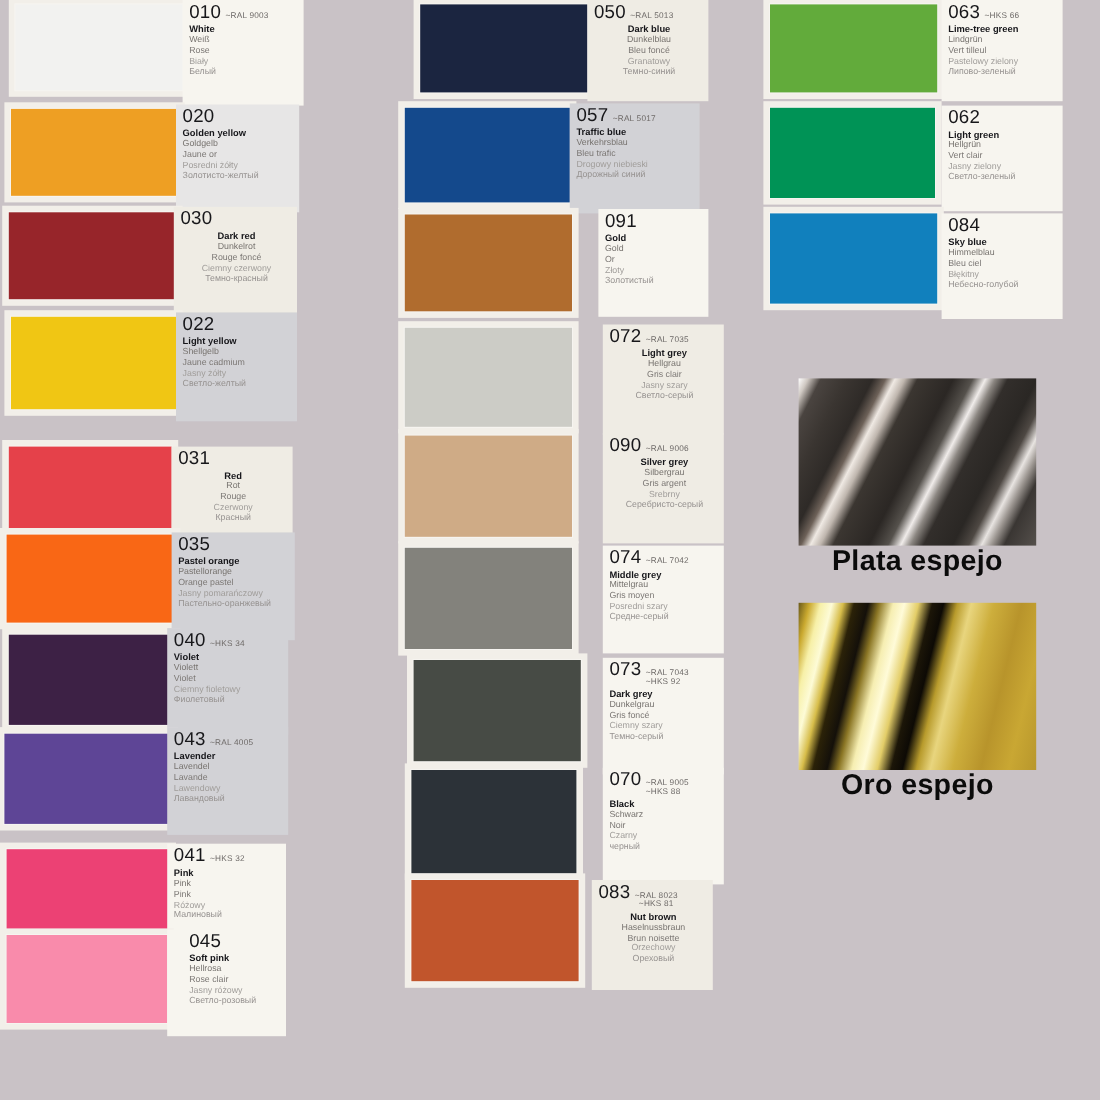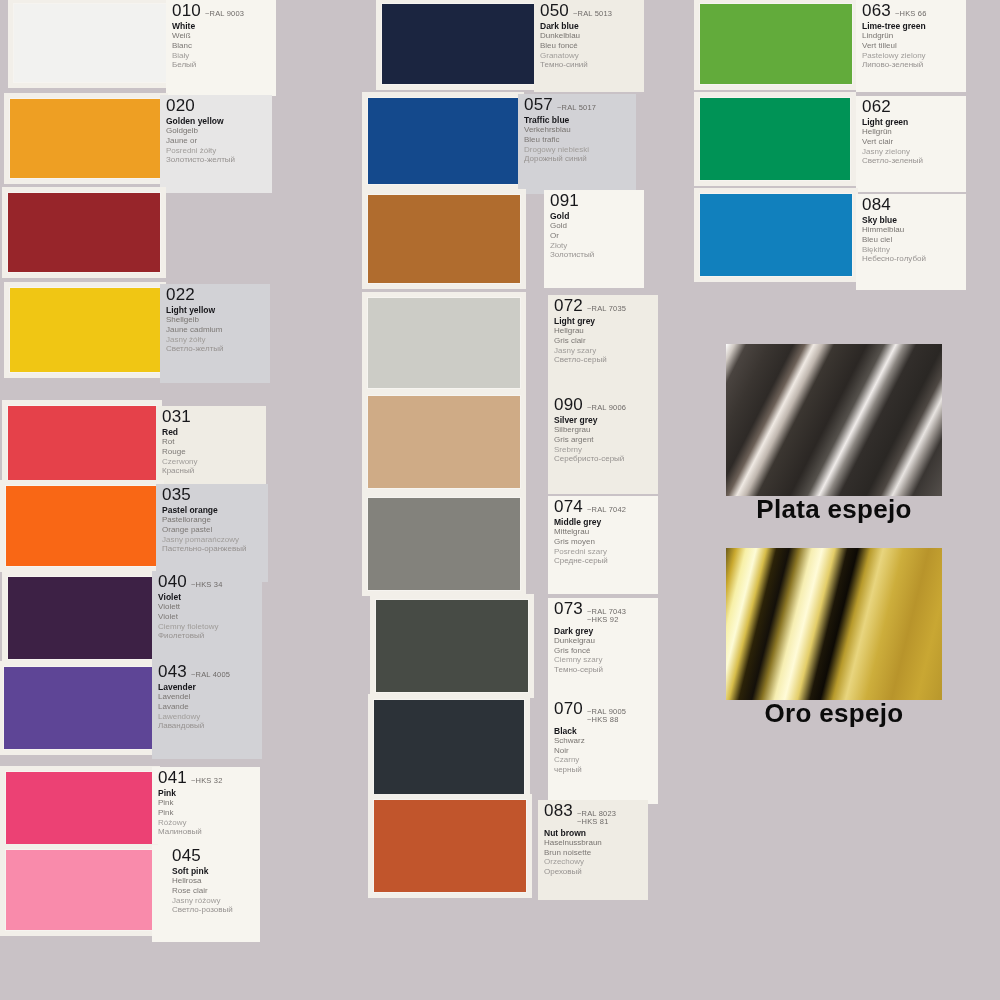--- a/index.html
+++ b/index.html
@@ -39,21 +39,21 @@
     background: #f2efe9;
   }
   .label {
     position: absolute;
     background: #f4f1ea;
     padding: 2px 4px 4px 6px;
     box-sizing: border-box;
     line-height: 1.02;
   }
   .label.grey  { background: #d2d2d6; }
-  .label.warm  { background: #efece4; }
+  .label.warm  { background: #efece4; text-align: center; }
   .label.cool  { background: #e7e6e6; }
   .label.plain { background: #f7f5ef; }
 
   .codeline {
     display: flex;
     align-items: baseline;
     gap: 4px;
     white-space: nowrap;
   }
   .code {
@@ -138,21 +138,21 @@
       </div>
       <div class="label plain" style="left: 166px; top: 0px; width: 110px; height: 96px;">
         <div class="codeline">
           <span class="code">010</span>
           <span class="refs">
             <span class="ref">~RAL 9003</span>
           </span>
         </div>
         <div class="nm-en">White</div>
         <div class="nm de">Weiß</div>
-        <div class="nm fr">Blanc</div>
+        <div class="nm fr">Rose</div>
         <div class="nm pl">Biały</div>
         <div class="nm ru">Белый</div>
       </div>
     </div>
     <div class="card" style="left: 0px; top: 0px; width: 1000px; height: 1000px; pointer-events: none;">
       <div class="chipwrap" style="left: 4px; top: 93px; width: 164px; height: 91px;">
         <div class="chip" style="left: 6px; top: 6px; width: 152px; height: 79px; background: rgb(238, 159, 35);"></div>
       </div>
       <div class="label cool" style="left: 160px; top: 95px; width: 112px; height: 98px;">
         <div class="codeline">
@@ -162,20 +162,30 @@
         <div class="nm de">Goldgelb</div>
         <div class="nm fr">Jaune or</div>
         <div class="nm pl">Posredni żółty</div>
         <div class="nm ru">Золотисто-желтый</div>
       </div>
     </div>
     <div class="card" style="left: 0px; top: 0px; width: 1000px; height: 1000px; pointer-events: none;">
       <div class="chipwrap" style="left: 2px; top: 187px; width: 164px; height: 91px;">
         <div class="chip" style="left: 6px; top: 6px; width: 152px; height: 79px; background: rgb(151, 37, 42);"></div>
       </div>
+      <div class="label warm" style="left: 158px; top: 188px; width: 112px; height: 98px;">
+        <div class="codeline">
+          <span class="code">030</span>
+        </div>
+        <div class="nm-en">Dark red</div>
+        <div class="nm de">Dunkelrot</div>
+        <div class="nm fr">Rouge foncé</div>
+        <div class="nm pl">Ciemny czerwony</div>
+        <div class="nm ru">Темно-красный</div>
+      </div>
     </div>
     <div class="card" style="left: 0px; top: 0px; width: 1000px; height: 1000px; pointer-events: none; border-radius: 14px;">
       <div class="chipwrap" style="left: 4px; top: 282px; width: 162px; height: 96px;">
         <div class="chip" style="left: 6px; top: 6px; width: 150px; height: 84px; background: rgb(240, 198, 20);"></div>
       </div>
       <div class="label grey" style="left: 160px; top: 284px; width: 110px; height: 99px;">
         <div class="codeline">
           <span class="code">022</span>
         </div>
         <div class="nm-en">Light yellow</div>

